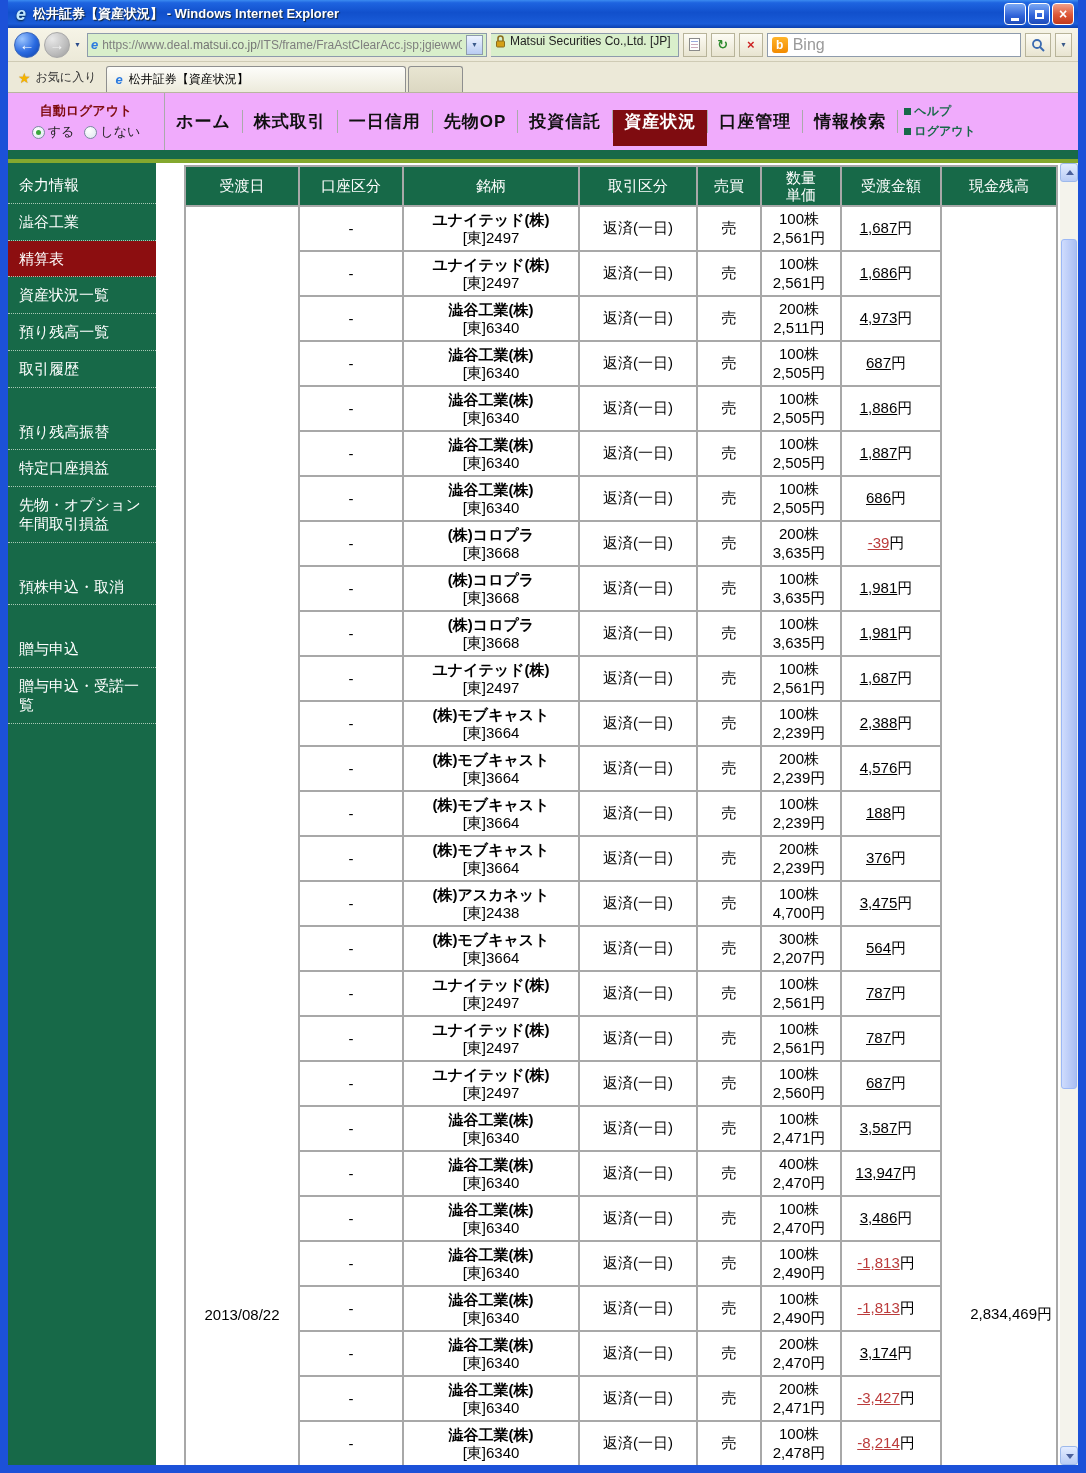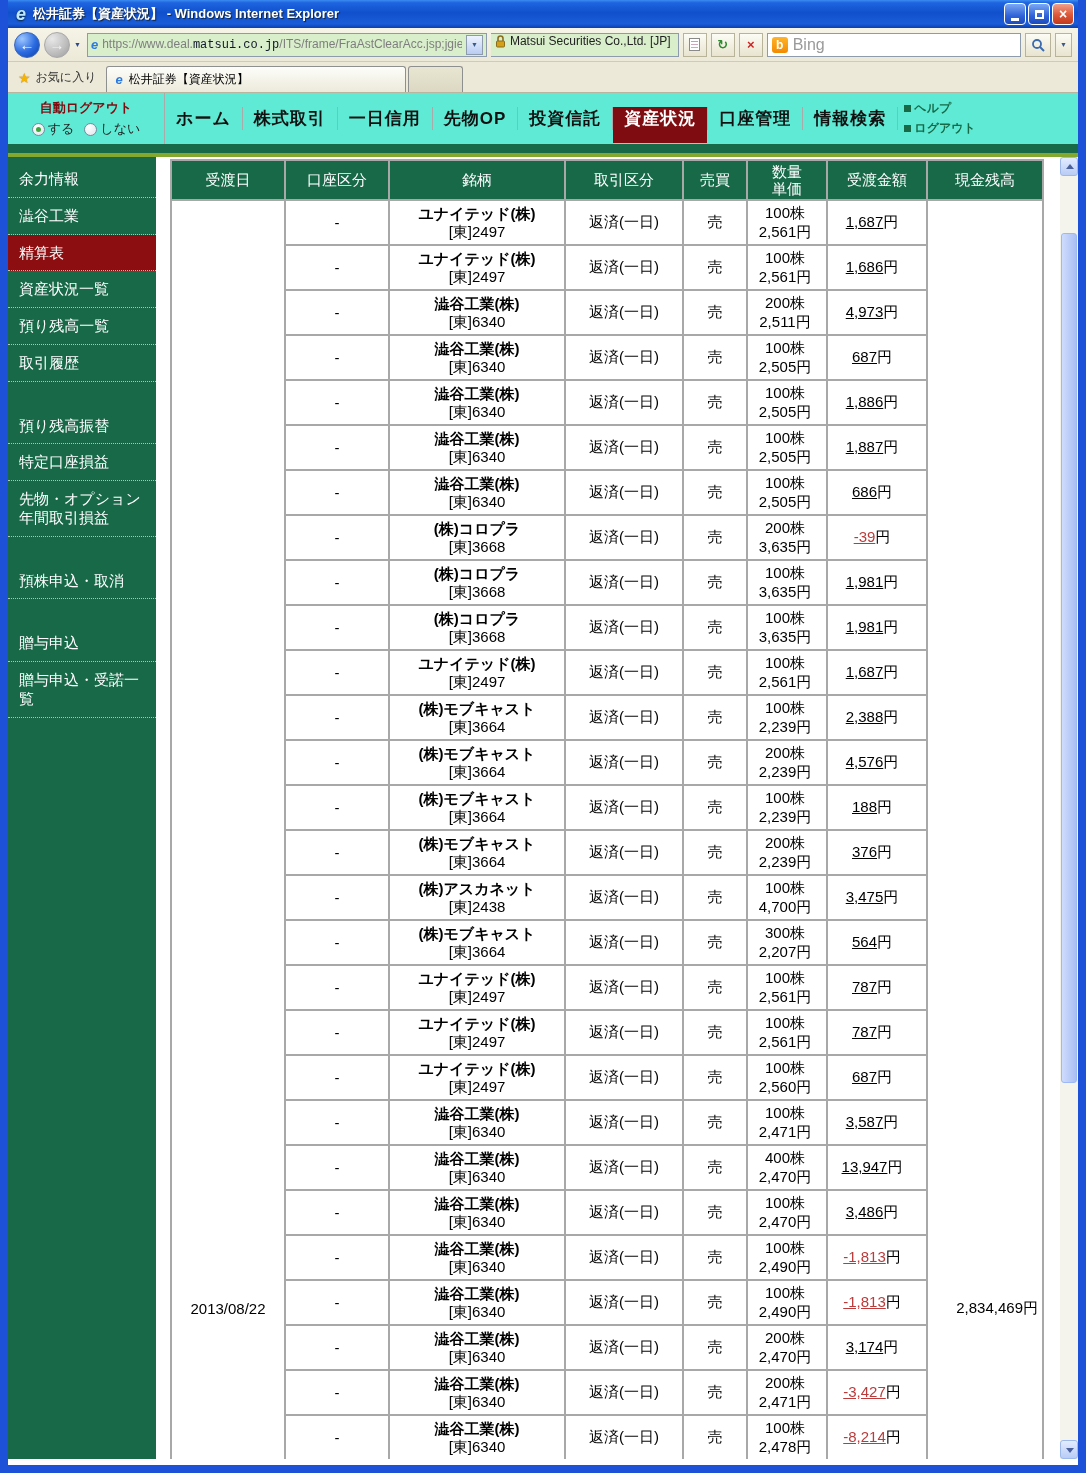--- a/index.html
+++ b/index.html
@@ -27,21 +27,21 @@
   .nav-circle { width:26px; height:26px; border-radius:50%; display:flex; align-items:center; justify-content:center;
                 font-size:15px; font-weight:bold; color:#fff; cursor:pointer;
                 background:radial-gradient(circle at 30% 25%,#9cc6ff,#2a6ae0 55%,#0d3fa8); border:1px solid #3a66b8; }
   .nav-circle.disabled { background:radial-gradient(circle at 30% 25%,#e8e8e8,#bdbdbd 60%,#9a9a9a); color:#f2f2f2; border-color:#a8a8a8; }
   .drop-arrow { font-size:7px; color:#2a4a8a; cursor:pointer; margin-right:2px; }
   .address { height:24px; width:400px; background:#d9efcb; border:1px solid #8e9bac; display:flex; align-items:center;
              padding:0 3px; gap:4px; cursor:text; }
   .page-ico { color:#2a7ae0; font-weight:bold; font-style:italic; font-size:13px; }
   .url { font-size:12px; white-space:nowrap; overflow:hidden; flex:1; }
   .url .dim { color:#7e7e7e; }
-  .url .dom { color:#0f172a;font-family:Liberation Mono, monospace; }
+  .url .dom { color:#737373; }
   .addr-drop { font-size:7px; color:#3a5a8a; background:linear-gradient(180deg,#eef4ff,#b9ccf2); border:1px solid #8e9bac;
                width:17px; height:20px; display:flex; align-items:center; justify-content:center; cursor:pointer; }
   .sec-badge { height:24px; background:#d9efcb; border:1px solid #8e9bac; border-left:none; display:flex; align-items:flex-start;
                gap:4px; font-size:12px; color:#222; padding:0 7px 0 4px; white-space:nowrap; cursor:pointer; }
   .tb-btn { width:24px; height:24px; border:1px solid #b8b49a; background:linear-gradient(180deg,#fdfcf5,#e8e4d0);
             display:flex; align-items:center; justify-content:center; cursor:pointer; font-size:13px; }
   .tb-btn .g { color:#2e8b2e; font-weight:bold; }
   .tb-btn .r { color:#cc2222; font-weight:bold; }
   .compat-page { width:11px; height:13px; border:1px solid #8a8a8a; background:#fff; position:relative; }
   .compat-page::after { content:""; position:absolute; left:1px; right:1px; top:2px; height:1px; background:#9ad; box-shadow:0 3px 0 #cab, 0 6px 0 #cab; }
@@ -55,21 +55,21 @@
 
   
   .tabsbar { height:31px; background:#ece9d8; display:flex; align-items:flex-end; padding:0 0 0 6px; border-bottom:1px solid #b8b5a0; }
   .fav-btn { display:flex; align-items:center; gap:5px; font-size:12px; color:#333; padding:0 10px 6px 4px; cursor:pointer; white-space:nowrap; }
   .star { color:#f4b400; font-size:14px; text-shadow:0 0 1px #a87; }
   .tab { width:300px; height:26px; background:linear-gradient(180deg,#fdfdfa,#eceadb); border:1px solid #8e8f8f; border-bottom:none;
          border-radius:3px 3px 0 0; display:flex; align-items:center; gap:6px; font-size:12px; padding:0 8px; cursor:pointer; }
   .tab.stub { width:55px; background:linear-gradient(180deg,#e8e5d2,#dcd8c2); margin-left:2px; }
 
   
-  .navrow { height:51px; background:#5eead4; display:flex; align-items:stretch; position:relative; z-index:2; }
+  .navrow { height:57px; background:#f0abfc; display:flex; align-items:stretch; position:relative; z-index:2; }
   .logout-block { width:156px; display:flex; flex-direction:column; align-items:center; justify-content:center; gap:3px; }
   .logout-title { color:#7f0c10; font-weight:bold; font-size:13px; }
   .radios { display:flex; gap:10px; font-size:13px; color:#222; }
   .radios label { display:flex; align-items:center; gap:3px; cursor:pointer; }
   .radio { width:13px; height:13px; border-radius:50%; border:1px solid #7a8aa0; background:radial-gradient(circle at 35% 30%,#fff,#dde5ee); position:relative; }
   .radio.checked::after { content:""; position:absolute; left:3px; top:3px; width:5px; height:5px; border-radius:50%; background:#3aa63c; }
   .nav-items { display:flex; align-items:center; border-left:1px solid #aaa; }
   .nav-item { display:flex; align-items:center; padding:0 11px; font-size:17px; font-weight:bold; color:#111;
               border-right:1px solid #aaa; cursor:pointer; position:relative; white-space:nowrap; letter-spacing:1px; }
   .nav-item.active { background:#7f0c10; color:#fff; }
@@ -81,21 +81,21 @@
   .lime-line { height:4px; background:#84a82e; }
 
   
   .body { position:relative; height:1302px; background:#fff; }
   .sidebar { position:absolute; left:0; top:0; bottom:0; width:148px; background:#176948; padding-top:4px; }
   .side-item { color:#fff; font-size:15px; padding:9px 4px 8px 11px; border-bottom:1px dotted #a9c8b5; cursor:pointer; line-height:1.25; }
   .side-item.active { background:#8c0e10; }
   .side-item.gap { margin-top:26px; }
   .main { position:absolute; left:148px; right:18px; top:0; bottom:0; overflow:hidden; }
 
-  table.grid { border-collapse:collapse; margin:2px 0 0 14px; table-layout:fixed; width:872px; }
+  table.grid { border-collapse:collapse; margin:2px 0 0 28px; table-layout:fixed; width:872px; }
   table.grid th, table.grid td { border:2px solid #a8a8a8; }
   table.grid { border:2px solid #7f7f7f; }
   table.grid th { background:#176948; color:#fff; font-weight:normal; font-size:15px; height:40px; white-space:pre-line; line-height:1.15; }
   table.grid td { height:45px; font-size:15px; color:#000; text-align:center; vertical-align:middle; background:#fff; }
   td.c-name .nm { font-weight:bold; line-height:1.2; }
   td.c-name .cd { line-height:1.2; }
   td.c-qty { text-align:right; padding-right:4px; line-height:1.25; }
   td.c-amt { text-align:right; padding-right:10px; }
   .amt-link { cursor:pointer; }
   .amt-link .val { text-decoration:underline; }

